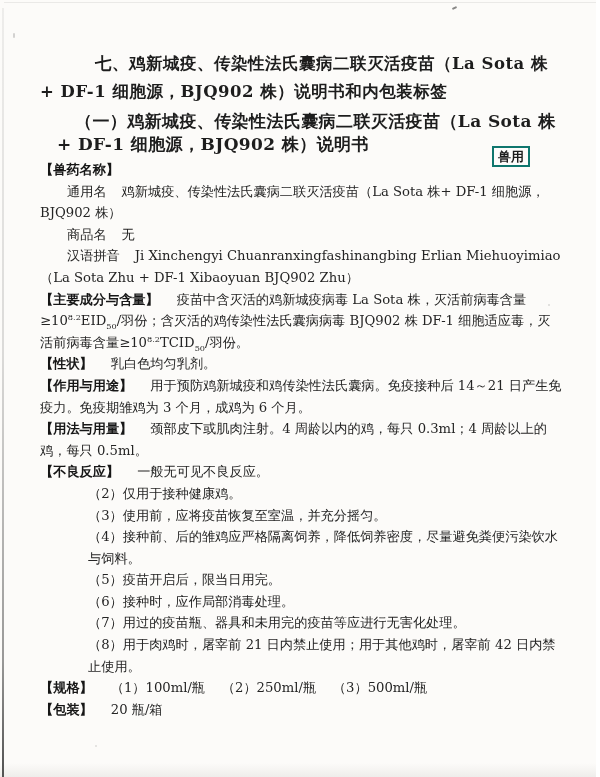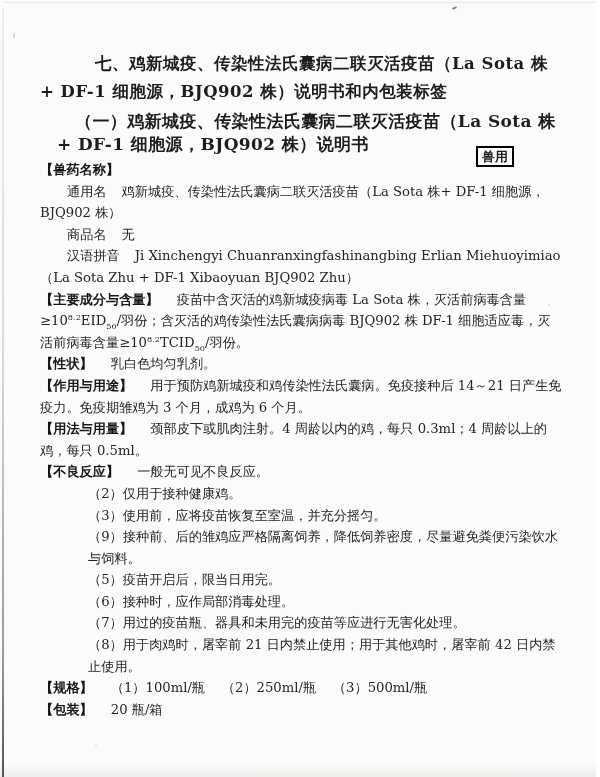--- a/index.html
+++ b/index.html
@@ -61,22 +61,22 @@
   }
   .row{margin:0;}
   .sec-label{font-weight:700;color:#161616;margin-right:18px;}
   .field-row{text-indent:27px;}
   .field-label{margin-right:15px;}
   .item{padding-left:48px;}
   .prewrap{white-space:pre-wrap;}
   sup,sub{font-size:0.62em;line-height:0;}
   .drugname-row{position:relative;}
   .badge{
-    position:absolute;right:48px;top:-13px;
-    border:2px solid #000000;
+    position:absolute;right:32px;top:-13px;
+    border:2px solid #0f766e;
     padding:0 4px;
     font-weight:700;font-size:13px;line-height:17px;
     color:#1d1d1d;
     background:rgba(255,255,255,0.4);
   }
 </style>
 </head>
 <body>
 
 <div class="page">
@@ -129,21 +129,21 @@
       <div class="row">
         <span class="sec-label">【用法与用量】</span><span>颈部皮下或肌肉注射。4 周龄以内的鸡，每只 0.3ml；4 周龄以上的鸡，每只 0.5ml。</span>
       </div>
 
       <div class="row">
         <span class="sec-label">【不良反应】</span><span>一般无可见不良反应。</span>
       </div>
 
       <div class="row item">（2）仅用于接种健康鸡。</div>
       <div class="row item">（3）使用前，应将疫苗恢复至室温，并充分摇匀。</div>
-      <div class="row item">（9）接种前、后的雏鸡应严格隔离饲养，降低饲养密度，尽量避免粪便污染饮水与饲料。</div>
+      <div class="row item">（4）接种前、后的雏鸡应严格隔离饲养，降低饲养密度，尽量避免粪便污染饮水与饲料。</div>
       <div class="row item">（5）疫苗开启后，限当日用完。</div>
       <div class="row item">（6）接种时，应作局部消毒处理。</div>
       <div class="row item">（7）用过的疫苗瓶、器具和未用完的疫苗等应进行无害化处理。</div>
       <div class="row item">（8）用于肉鸡时，屠宰前 21 日内禁止使用；用于其他鸡时，屠宰前 42 日内禁止使用。</div>
 
       <div class="row">
         <span class="sec-label">【规格】</span><span class="prewrap">（1）100ml/瓶    （2）250ml/瓶    （3）500ml/瓶</span>
       </div>
 
       <div class="row">

